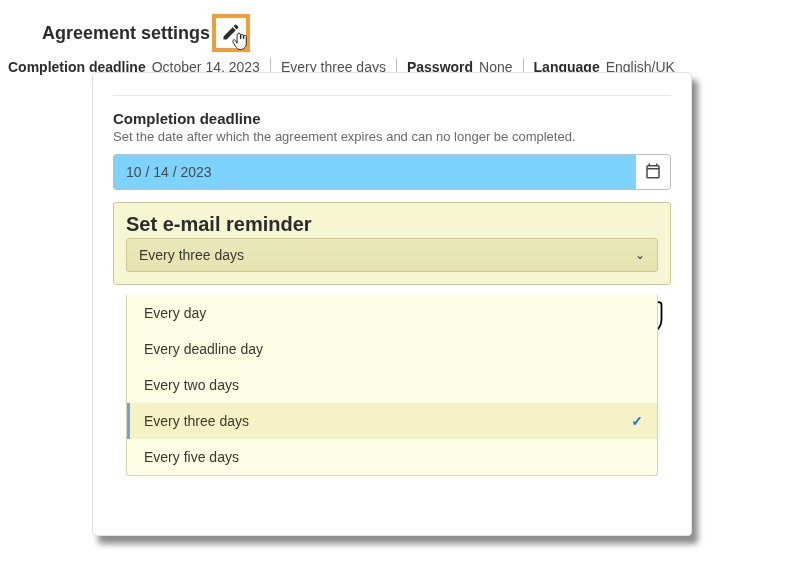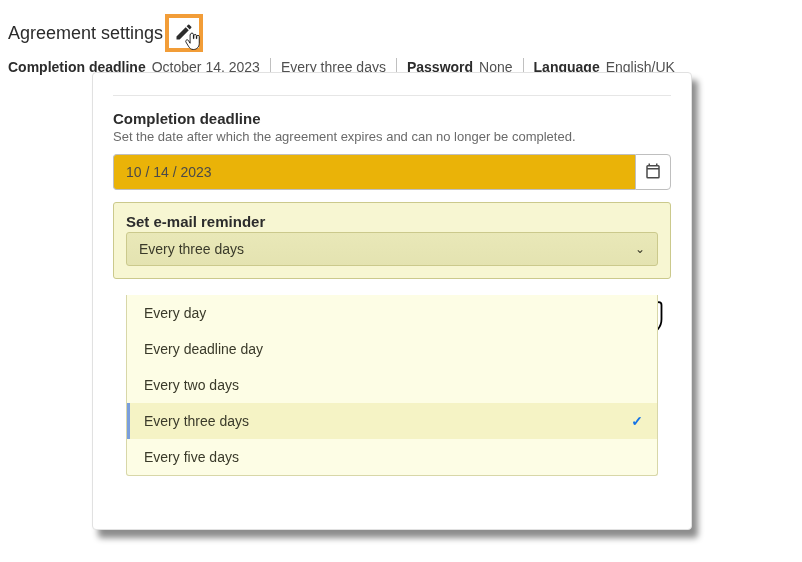--- a/index.html
+++ b/index.html
@@ -32,21 +32,22 @@
   
   .header{
     padding:14px 8px 0 8px;
   }
   .title-row{
     display:flex;
     align-items:center;
   }
   .page-title{
     font-size:18px;
-    font-weight:400;
+    font-weight:700;
+    margin-left:34px;
   }
   .edit-btn{
     width:38px;height:38px;
     border:4px solid var(--highlight);
     background:#fff;
     display:flex;align-items:center;justify-content:center;
     margin-left:2px;
     position:relative;
     cursor:pointer;
   }
@@ -96,38 +97,38 @@
   }
   .section-label{font-weight:700;font-size:15px;margin-bottom:2px;}
   .section-desc{color:#6a6a6a;font-size:13px;margin-bottom:10px;}
   .date-row{
     display:flex;gap:0;margin-bottom:12px;
   }
   .date-input{
     flex:1;border:1px solid #bfbfbf;border-right:none;
     border-radius:4px 0 0 4px;
     padding:8px 12px;height:36px;font-size:14px;color:#4a4a4a;
-    background:#eab308;
+    background:#7dd3fc;
   }
   .cal-btn{
     width:36px;height:36px;border:1px solid #bfbfbf;
     border-radius:0 4px 4px 0;background:#fff;
     display:flex;align-items:center;justify-content:center;cursor:pointer;
   }
   .cal-btn svg{width:18px;height:18px;fill:#4a4a4a;}
 
   .reminder-block{
     background:var(--yellow-bg);
     border:1px solid var(--yellow-border);
     border-radius:3px;
     padding:10px 12px 12px 12px;
     margin-bottom:4px;
     position:relative;
   }
-  .reminder-block .section-label{font-size:15px;}
+  .reminder-block .section-label{font-size:20px;}
   .reminder-block .section-desc{color:#6a6a44;}
   .dropdown-toggle{
     margin-top:2px;
     border:1px solid var(--yellow-border);
     background:linear-gradient(to bottom,#E9E8B8,#E4E3B1);
     height:34px;border-radius:3px;
     display:flex;align-items:center;justify-content:space-between;
     padding:0 12px;cursor:pointer;font-size:14px;color:#3a3a2a;
     position:relative;
   }

